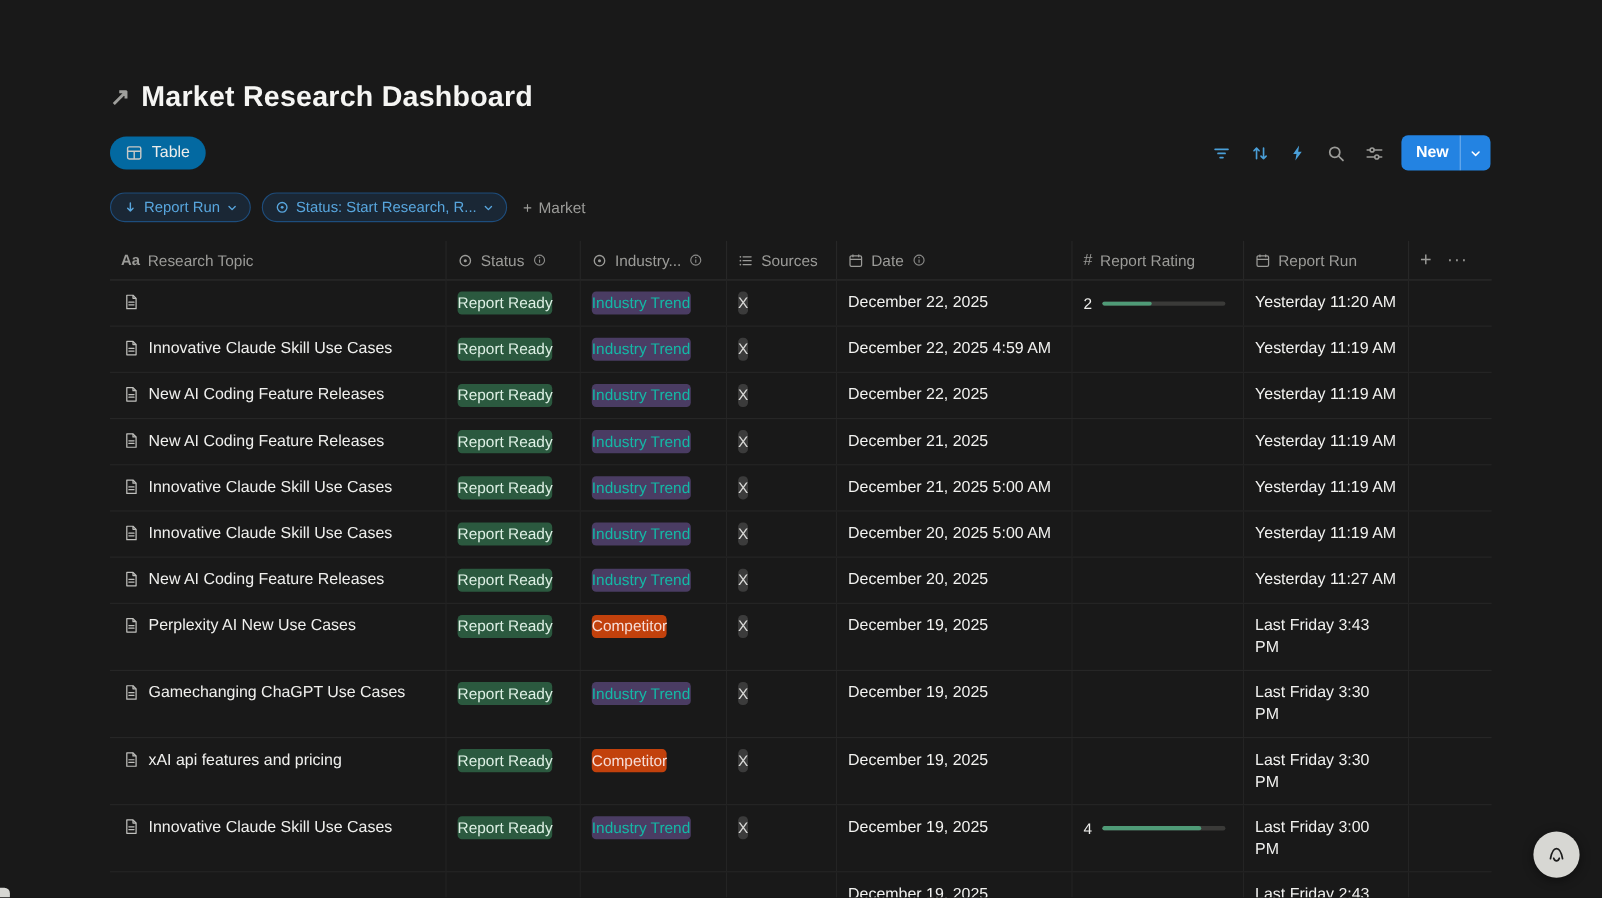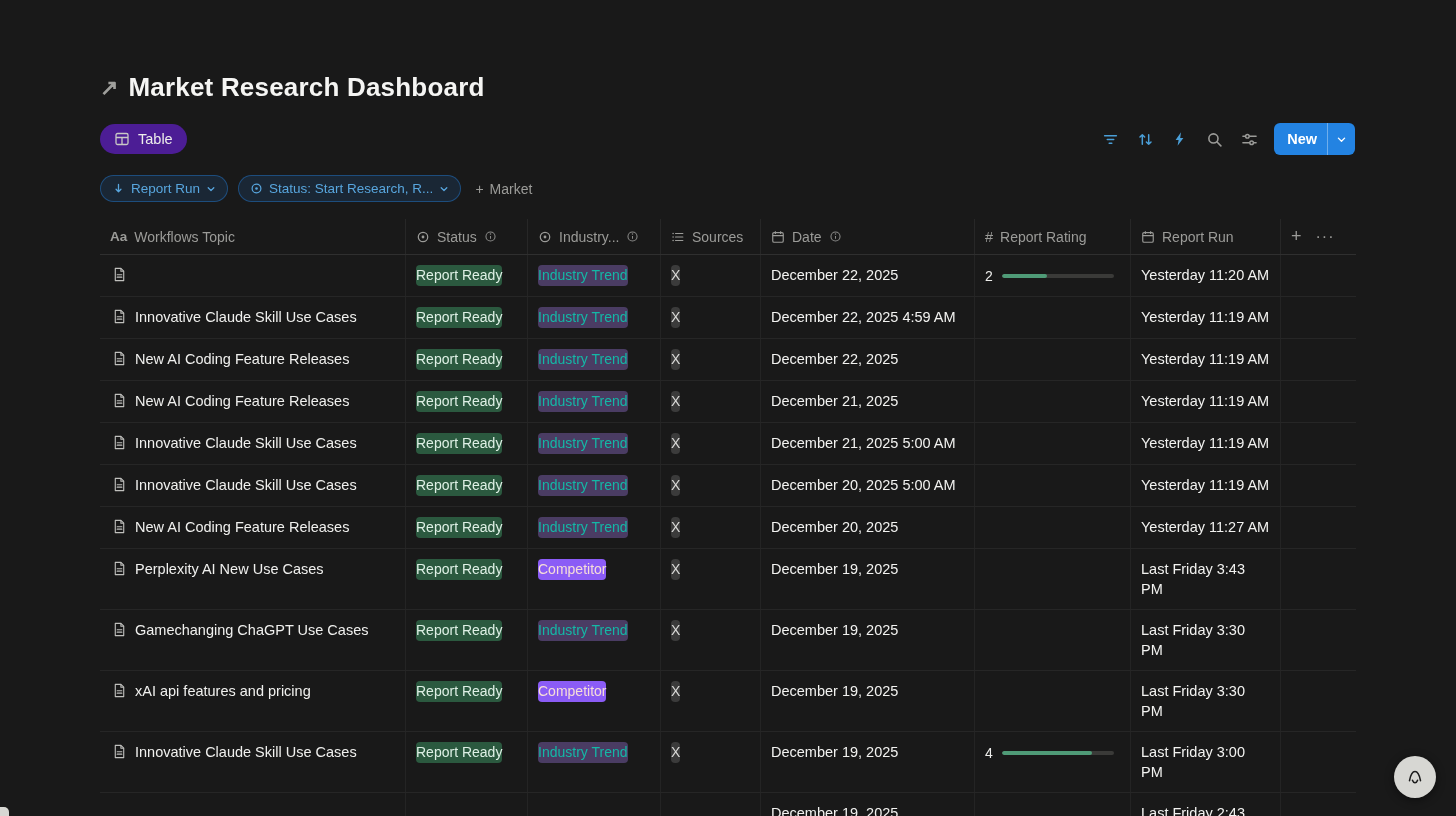--- a/index.html
+++ b/index.html
@@ -10,21 +10,21 @@
   }
   .content { position:absolute; left:100px; top:0; width:1256px; }
 
   
   .page-header { margin-top:72px; display:flex; align-items:center; gap:10px; }
   .title-arrow { color:#9f9f9c; font-size:22px; font-weight:700; }
   .page-title { font-size:26px; font-weight:700; color:#f5f5f3; letter-spacing:.2px; }
 
   
   .view-toolbar { margin-top:20px; display:flex; justify-content:space-between; align-items:center; padding-right:1px; }
-  .view-tab { display:flex; align-items:center; gap:8px; background:#4c1d95; border-radius:17px; padding:7px 14px; font-size:14.5px; color:#ededeb; cursor:pointer; }
+  .view-tab { display:flex; align-items:center; gap:8px; background:#0369a1; border-radius:17px; padding:7px 14px; font-size:14.5px; color:#ededeb; cursor:pointer; }
   .toolbar-actions { display:flex; align-items:center; gap:18px; }
   .icon-btn { display:flex; align-items:center; cursor:pointer; }
   .new-button { display:flex; align-items:center; background:#2383e2; border-radius:6px; height:32px; color:#fff; font-size:14.5px; font-weight:600; overflow:hidden; cursor:pointer; margin-left:-2px; }
   .new-label { padding:0 10px 0 13px; }
   .new-divider { width:1px; align-self:stretch; background:rgba(255,255,255,.35); }
   .new-chevron { padding:0 8px; display:flex; }
 
   
   .filter-row { margin-top:20px; display:flex; align-items:center; gap:10px; }
   .pill { display:flex; align-items:center; gap:6px; height:27px; padding:0 11px; border-radius:14px;
@@ -44,21 +44,21 @@
 
   .trow { border-bottom:1px solid #262626; min-height:41px; }
   .cell { padding:10px 10px; border-right:1px solid #242424; font-size:14.5px; color:#ededeb; line-height:20px; display:flex; align-items:flex-start; }
   .plus-cell { border-right:none; }
   .topic-cell { gap:8px; padding-left:12px; font-weight:500; cursor:pointer; }
   .topic-text { color:#f0f0ee; }
   .doc-icon { flex:none; margin-top:2px; }
   .badge { padding:1px 0; border-radius:4px; font-size:14px; line-height:19px; white-space:nowrap; }
   .badge-green { background:#2b593f; color:#def0e5; }
   .badge-purple { background:#4a3c63; color:#14b8a6; }
-  .badge-red { background:#8b5cf6; color:#f6ddd8; }
+  .badge-red { background:#c2410c; color:#f6ddd8; }
   .badge-gray { background:#3b3b3b; color:#d9d9d7; }
   .date-cell, .run-cell { color:#f2f2f0; }
   .rating-inner { display:flex; align-items:center; gap:9px; margin-top:1px; }
   .rating-num { font-size:14px; color:#ededeb; min-width:8px; }
   .rating-track { width:112px; height:4px; border-radius:2px; background:#3a3a38; overflow:hidden; display:inline-block; }
   .rating-fill { display:block; height:100%; background:#4f9b77; border-radius:2px; }
 
   
   .fab { position:absolute; right:20px; bottom:18px; width:42px; height:42px; border-radius:50%;
          background:#d7d7d3; display:flex; align-items:center; justify-content:center; cursor:pointer;
@@ -153,21 +153,21 @@
       <div class="add-filter">
         <span>+</span>
         <span>Market</span>
       </div>
     </div>
 
     <div class="table">
       <div class="thead">
         <div class="th">
           <span class="aa-glyph">Aa</span>
-          <span>Workflows Topic</span>
+          <span>Research Topic</span>
         </div>
         <div class="th">
           <svg width="14" height="14" viewBox="0 0 16 16" fill="none" stroke="#9b9b98" stroke-width="1.4">
             <circle cx="8" cy="8" r="5.4"></circle>
               <circle cx="8" cy="8" r="1.6" fill="#9b9b98" stroke="none"></circle>
           </svg>
           <span>Status</span>
           <svg width="13" height="13" viewBox="0 0 16 16" fill="none" stroke="#8a8a88" stroke-width="1.3">
             <circle cx="8" cy="8" r="5.6"></circle>
               <path d="M8 7.4v3.4"></path>

